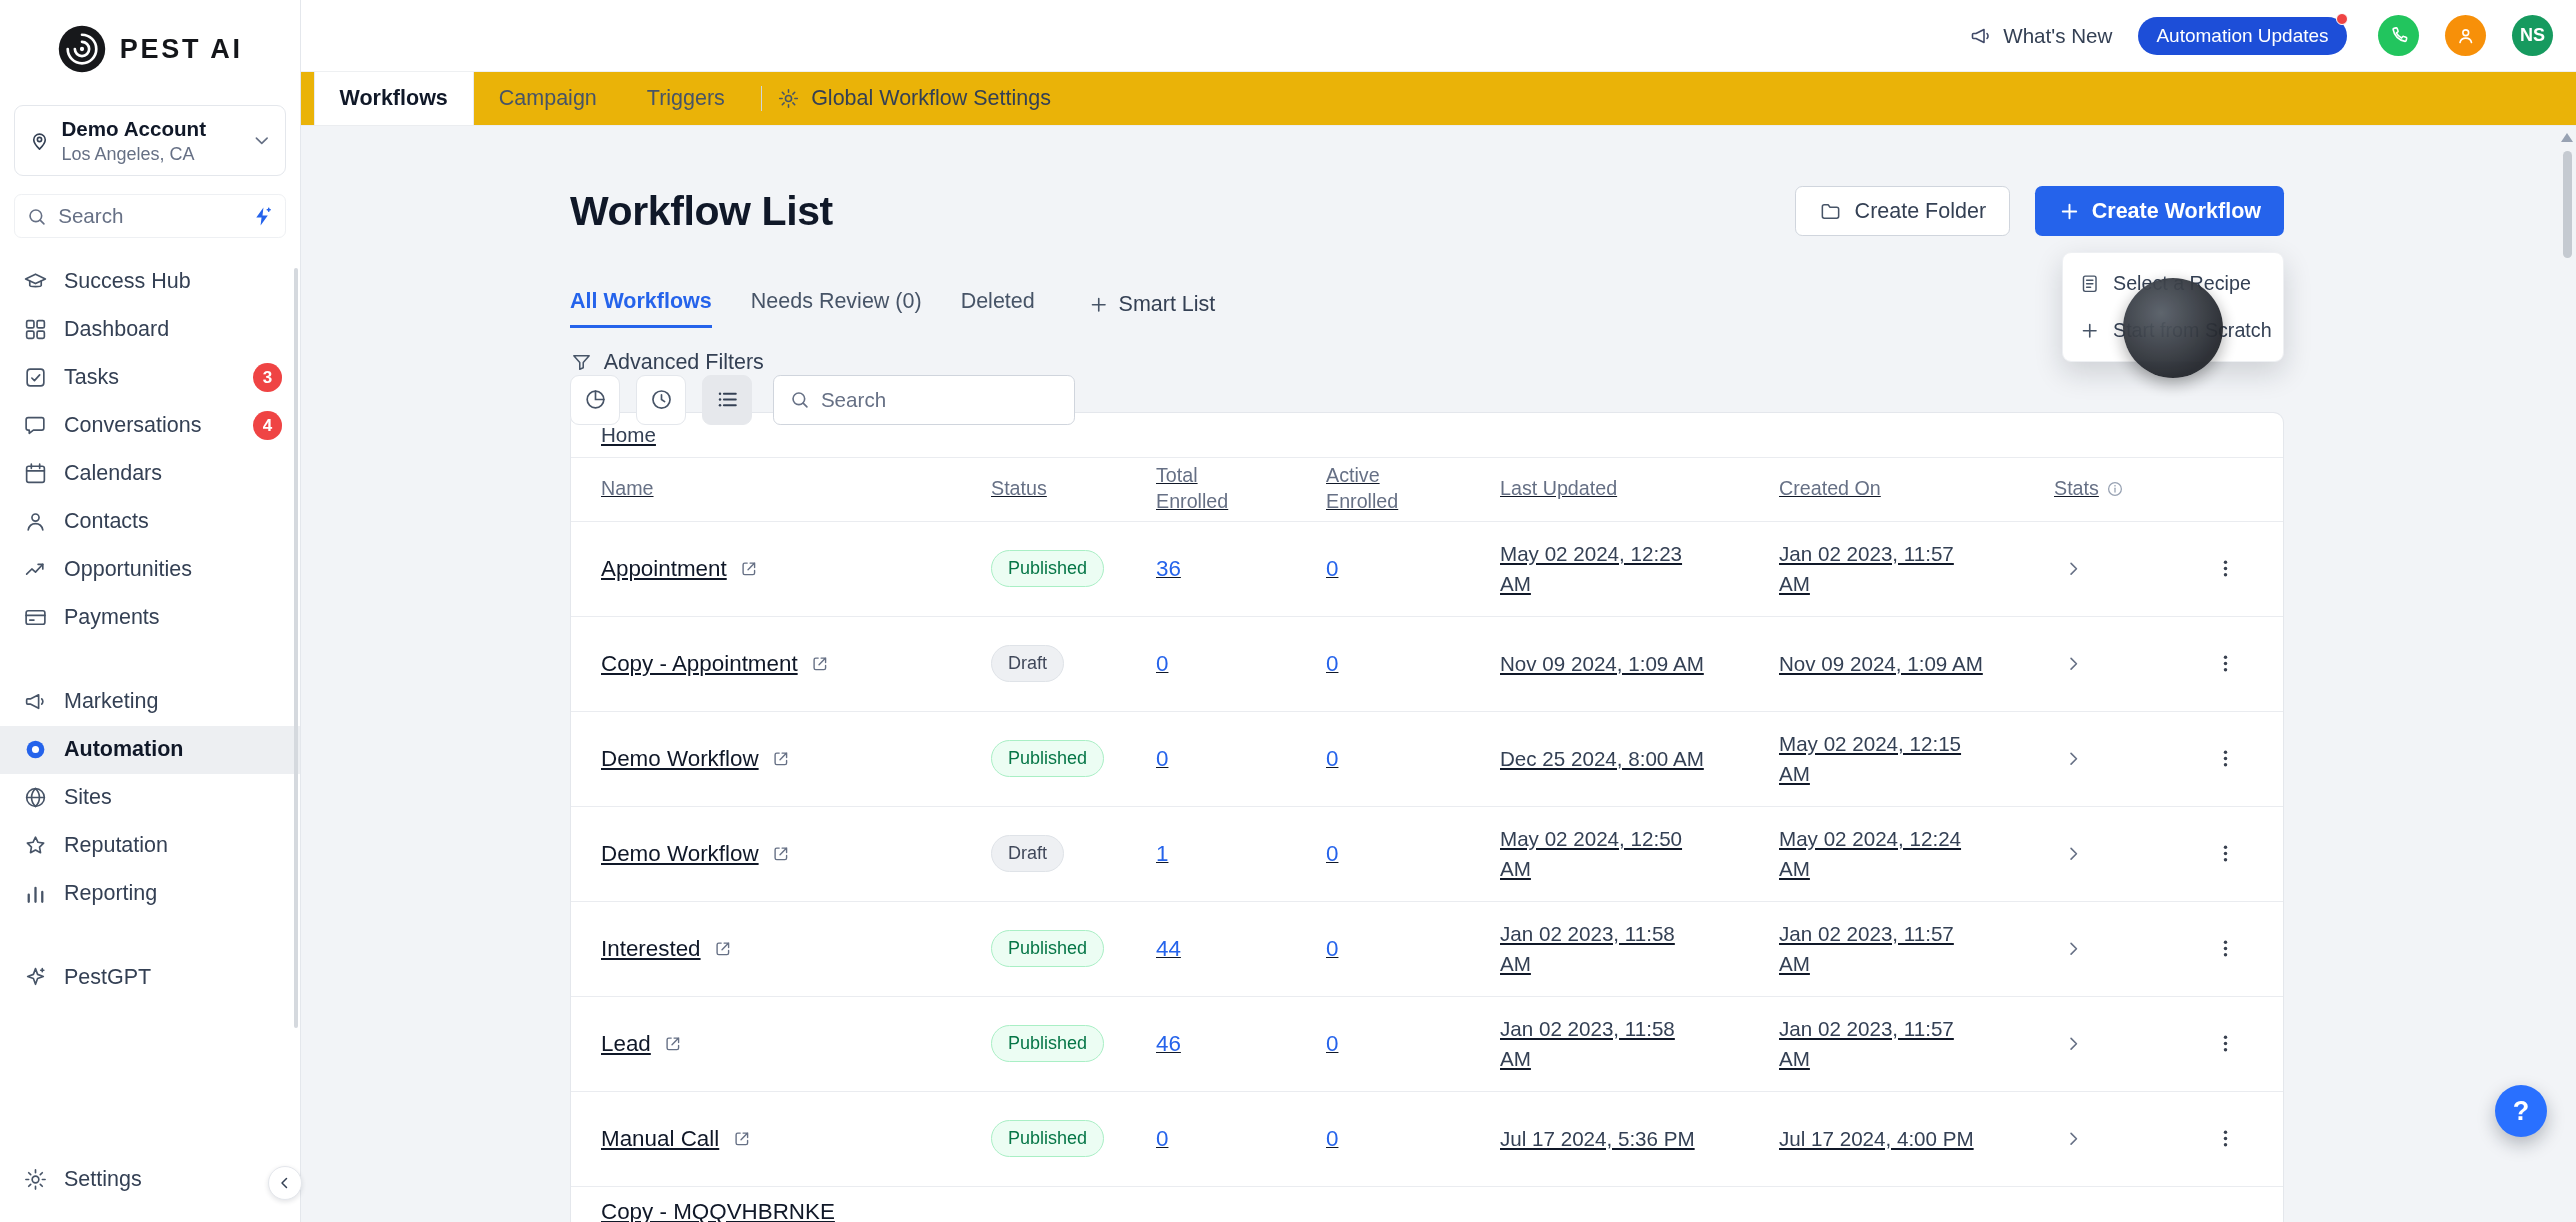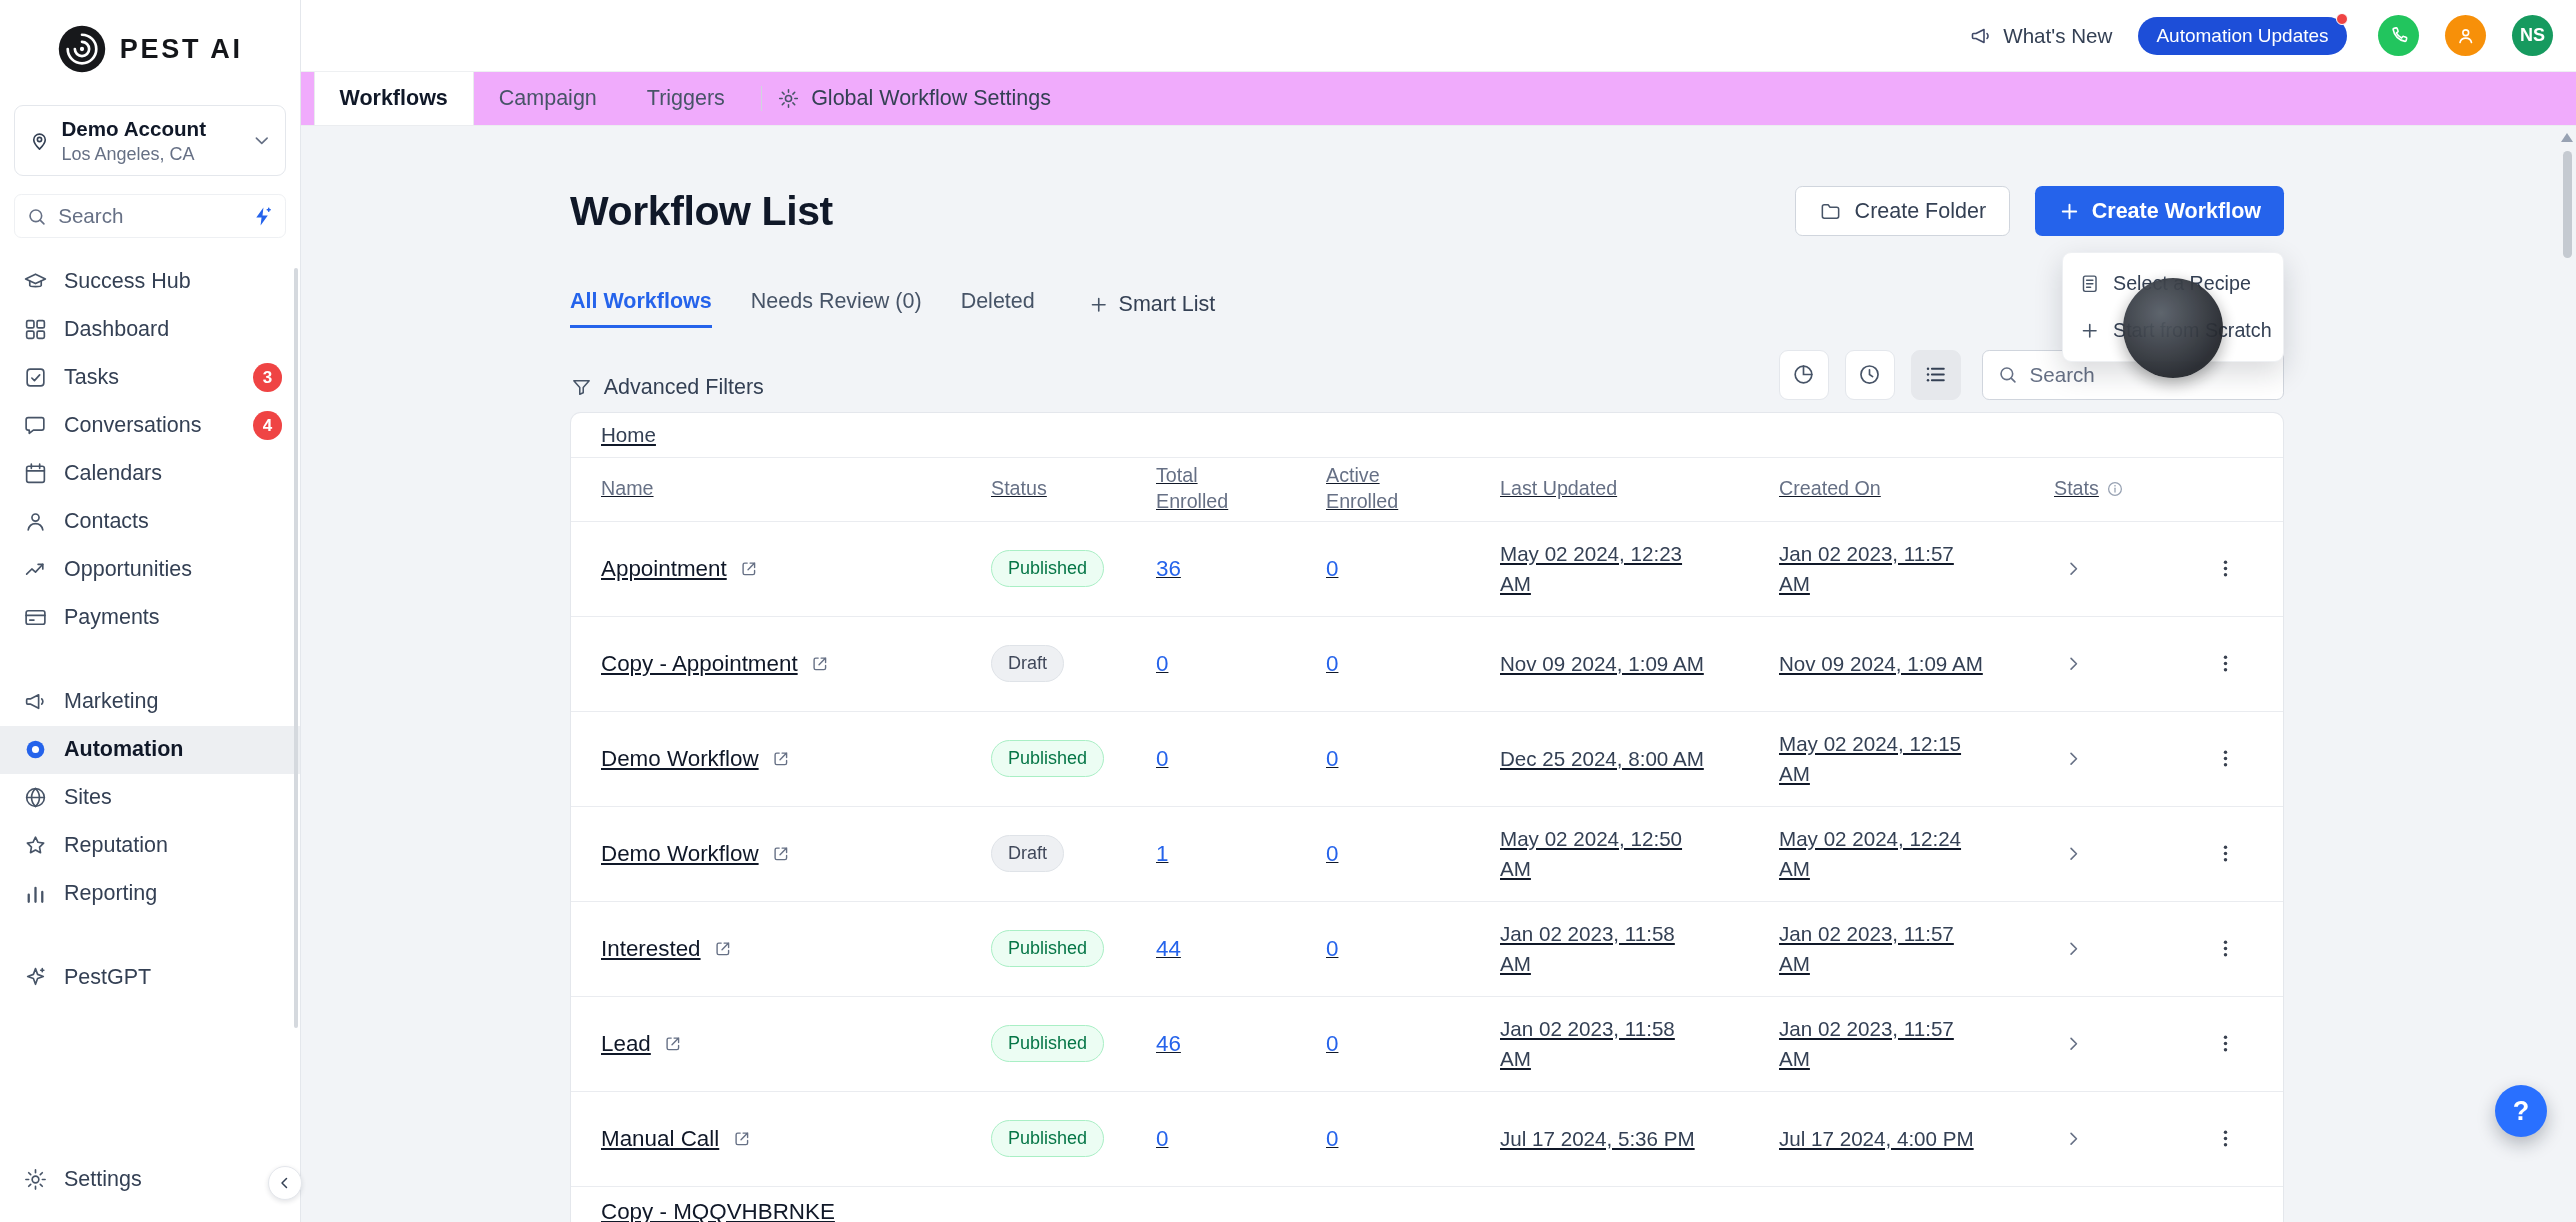--- a/index.html
+++ b/index.html
@@ -55,21 +55,21 @@
     padding:8px 18px; border-radius:894px; }
   .red-dot { position:absolute; top:-3.6px; right:-1.8px; width:12.5px; height:12.5px; border-radius:50%;
     background:#ef4444; border:1.8px solid #fff; }
   .cir-btn { width:41px; height:41px; border-radius:50%; border:none;
     display:flex; align-items:center; justify-content:center; color:#fff; }
   .cir-btn.green { background:#22c55e; margin-left:5.4px; }
   .cir-btn.orange{ background:#f79009; }
   .avatar { width:41px; height:41px; border-radius:50%; background:#169a5f; color:#fff;
     font-size:18px; font-weight:700; display:flex; align-items:center; justify-content:center; }
 
-  .navtabs { height:54px; background:#f0abfc; border-bottom:0.9px solid #ebedf0;
+  .navtabs { height:54px; background:#eab308; border-bottom:0.9px solid #ebedf0;
     display:flex; align-items:center; padding-left:12.5px;text-align:center; }
   .wtab { height:100%; display:flex; align-items:center; padding:0 25px; font-size:21.5px; color:#475467; }
   .wtab.active { background:#fff; border-left:0.9px solid #e9ebee; border-right:0.9px solid #e9ebee;
     color:#101828; font-weight:600; }
   .vdiv { width:0.9px; height:25px; background:#d0d5dd; margin:0 16px 0 10.7px; }
   .gws { display:flex; align-items:center; gap:10.7px; font-size:21.5px; color:#344054; }
   .gws .icon { color:#475467; }
 
   .content { position:absolute; top:126px; left:0; right:0; bottom:0; background:#f2f4f7; overflow:hidden; }
   .container { width:1714px; margin-left:269px; }
@@ -96,21 +96,21 @@
     background:radial-gradient(circle at 38% 35%, #565d66, #23262c 72%);
     box-shadow:0 5.4px 16px rgba(0,0,0,.35); opacity:.95; }
 
   .list-tabs { margin-top:55px; display:flex; align-items:flex-end; gap:39px; height:36px; }
   .ltab { font-size:21.5px; color:#475467; padding-bottom:10.7px; border-bottom:3.6px solid transparent; }
   .ltab.active { color:#2563eb; font-weight:600; border-bottom-color:#2563eb; }
   .smart-list { display:flex; align-items:center; gap:9px; font-size:21.5px; color:#344054;
     padding-bottom:10.7px; margin-left:14.3px; }
   .smart-list .icon { color:#475467; }
 
-  .filter-row { margin-top:21.5px; height:50px; display:flex; align-items:flex-end; justify-content:space-between; }
+  .filter-row { margin-top:21.5px; height:50px; display:flex; align-items:flex-start; justify-content:space-between;flex-direction:column; }
   .adv-filters { display:flex; align-items:center; gap:10.7px; font-size:21.5px; font-weight:500; color:#344054; }
   .adv-filters .icon { color:#475467; }
   .filter-right { display:flex; align-items:center; gap:16px; }
   .icon-btn { width:50px; height:50px; border-radius:9px; background:#fff; border:0.9px solid #e4e7ec;
     display:flex; align-items:center; justify-content:center; color:#475467; }
   .icon-btn.active { background:#e6e8ec; border-color:#e6e8ec; color:#344054; }
   .search-box { width:302px; height:50px; background:#fff; border:0.9px solid #d0d5dd; border-radius:7.2px;
     display:flex; align-items:center; gap:10.7px; padding:0 14.3px; color:#667085; margin-left:5.4px; }
   .search-box input { border:none; outline:none; background:transparent; font-size:20.6px; color:#344054;
     width:215px; font-family:inherit; }

